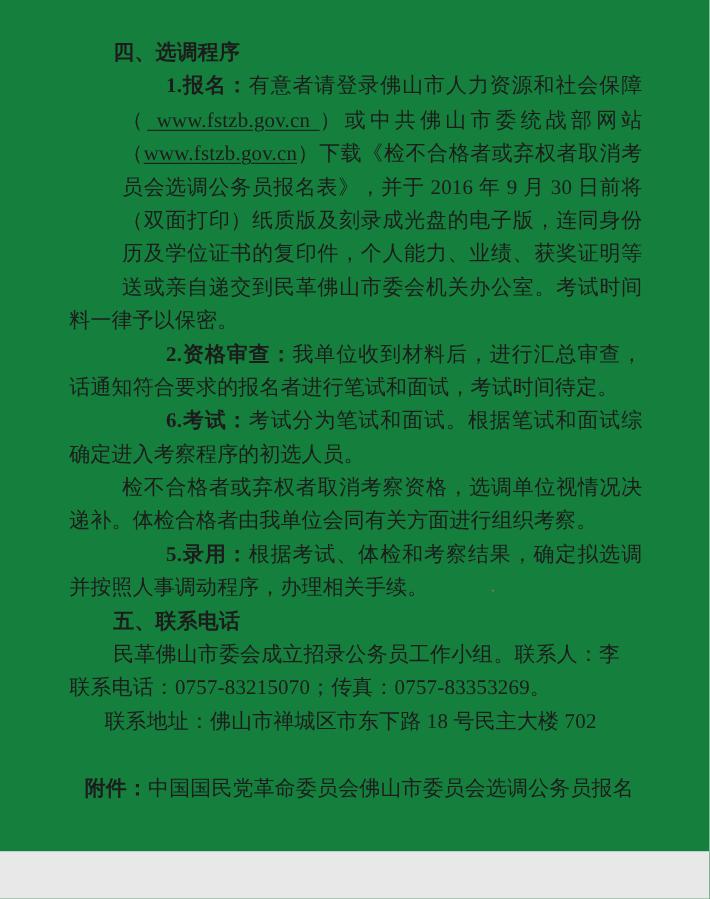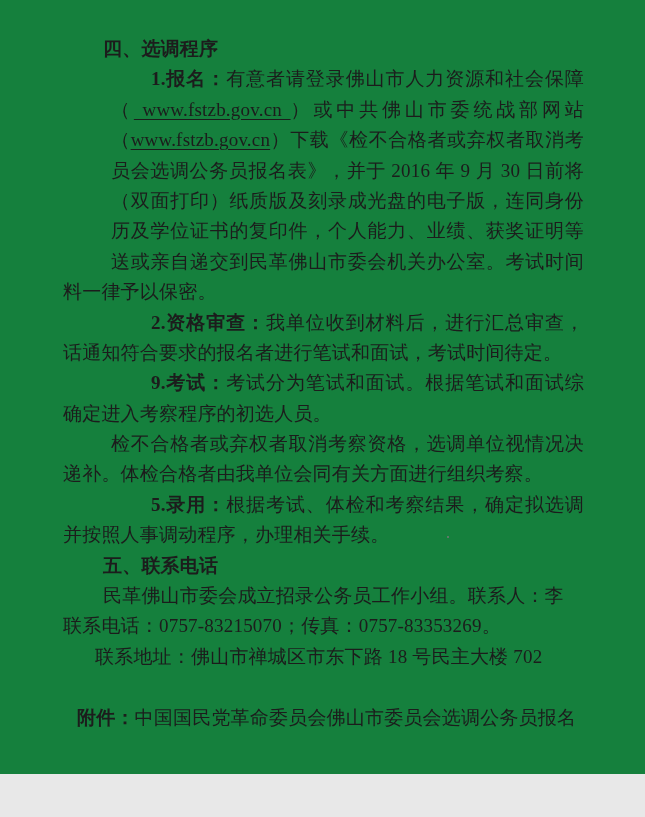--- a/index.html
+++ b/index.html
@@ -45,21 +45,21 @@
 
     <div class="line fill">员会选调公务员报名表》，并于 2016 年 9 月 30 日前将报名表</div>
     <div class="line fill">（双面打印）纸质版及刻录成光盘的电子版，连同身份证、学</div>
     <div class="line fill">历及学位证书的复印件，个人能力、业绩、获奖证明等材料寄</div>
     <div class="line fill">送或亲自递交到民革佛山市委会机关办公室。考试时间待定</div>
     <div class="line">料一律予以保密。</div>
 
     <div class="line indent fill"><span class="lbl">2.资格审查：</span><span>我单位收到材料后，进行汇总审查，并将电</span></div>
     <div class="line">话通知符合要求的报名者进行笔试和面试，考试时间待定。</div>
 
-    <div class="line indent fill"><span class="lbl">9.考试：</span><span>考试分为笔试和面试。根据笔试和面试综合成绩，</span></div>
+    <div class="line indent fill"><span class="lbl">6.考试：</span><span>考试分为笔试和面试。根据笔试和面试综合成绩，</span></div>
     <div class="line">确定进入考察程序的初选人员。</div>
 
     <div class="line fill">检不合格者或弃权者取消考察资格，选调单位视情况决定是否</div>
     <div class="line">递补。体检合格者由我单位会同有关方面进行组织考察。</div>
 
     <div class="line indent fill"><span class="lbl">5.录用：</span><span>根据考试、体检和考察结果，确定拟选调人员，</span></div>
     <div class="line">并按照人事调动程序，办理相关手续。</div>
 
     <div class="line indent bold">五、联系电话</div>
 

